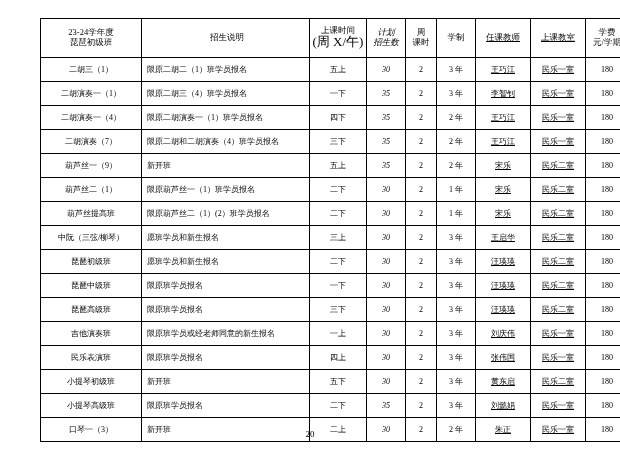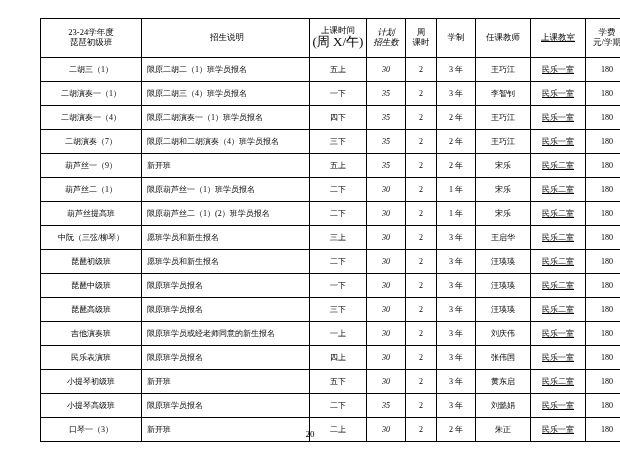--- a/index.html
+++ b/index.html
@@ -43,21 +43,21 @@
   }
   table.course-table tbody td {
     height: 19px;
   }
   .col-name   { width: 96px; }
   .col-desc   { width: 160px; text-align: left !important; padding-left: 5px !important; }
   .col-time   { width: 52px; }
   .col-plan   { width: 34px; font-style: italic; }
   .col-week   { width: 26px; }
   .col-sys    { width: 34px; }
-  .col-teach  { width: 50px; }
+  .col-teach  { width: 50px; text-decoration: underline; }
   .col-room   { width: 50px; text-decoration: underline; }
   .col-fee    { width: 38px; }
 
   .hdr-two-line span {
     display: block;
   }
   .hdr-small {
     font-size: 13px;
   }
   .page-number {

